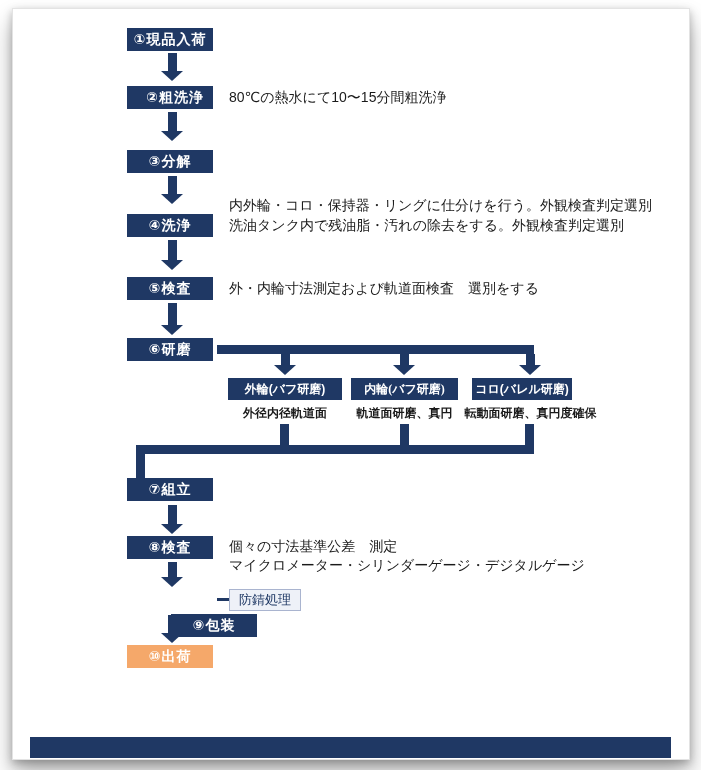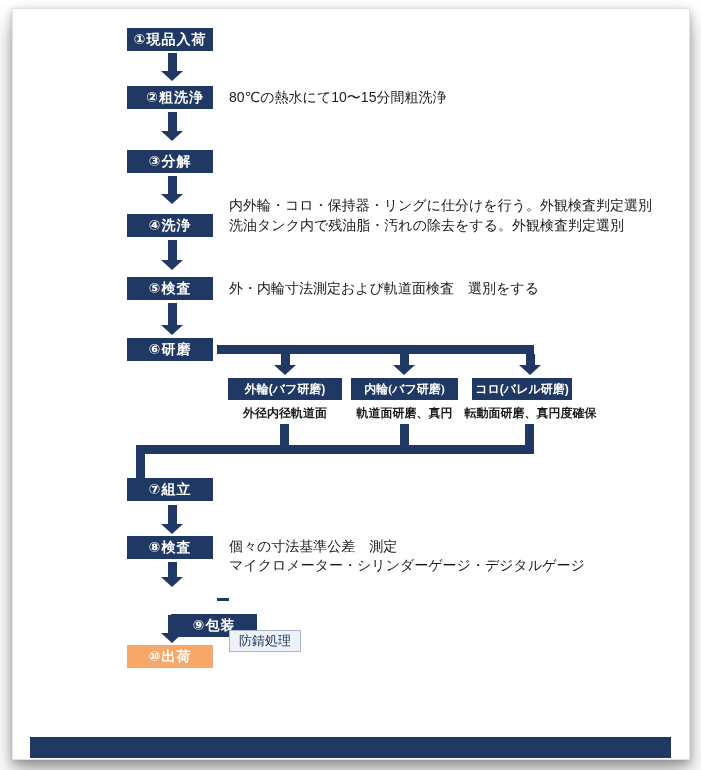--- a/index.html
+++ b/index.html
@@ -199,21 +199,21 @@
   <div class="step" style="top:536px;">⑧検査</div>
   <div class="note two-line" style="top:537px;">個々の寸法基準公差　測定</div>
   <div class="note two-line" style="top:556px;">マイクロメーター・シリンダーゲージ・デジタルゲージ</div>
   <div class="arrow" style="top:562px; --stem:15px;">
       <span class="stem"></span>
       <span class="head"></span>
     </div>
 
   <div class="step" style="top:614px;margin-left:44px;">⑨包装</div>
   <div class="hline" style="left:217px; top:598px; width:12px; height:3px;"></div>
-  <div class="side-box" style="top:589px;margin-top:41px;">防錆処理</div>
+  <div class="side-box" style="top:589px;">防錆処理</div>
   <div class="arrow" style="top:615px; --stem:18px;">
       <span class="stem"></span>
       <span class="head"></span>
     </div>
 
   <div class="step orange" style="top:645px;">⑩出荷</div>
 
   <div class="footer-bar"></div>
 </div>
 

